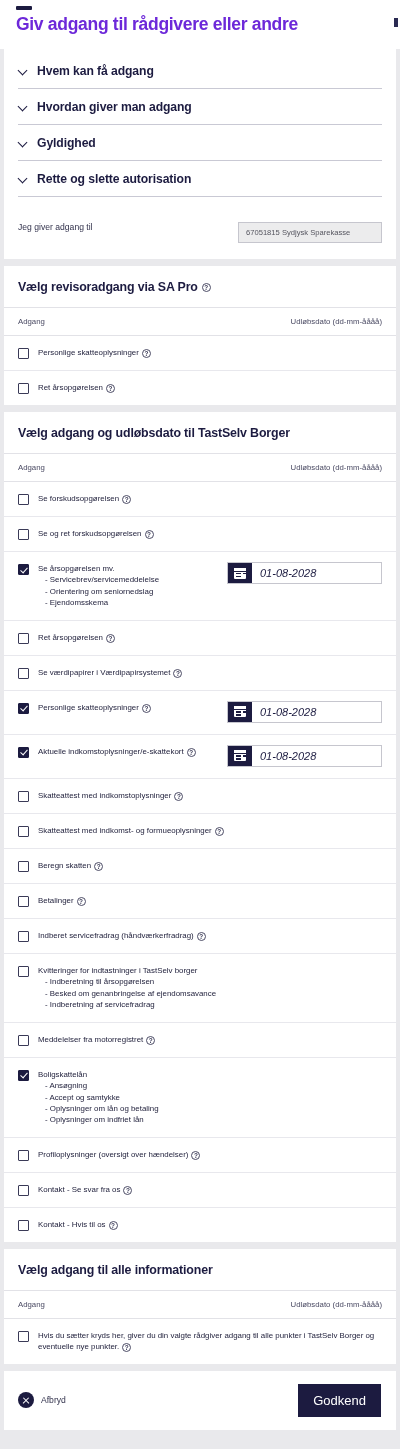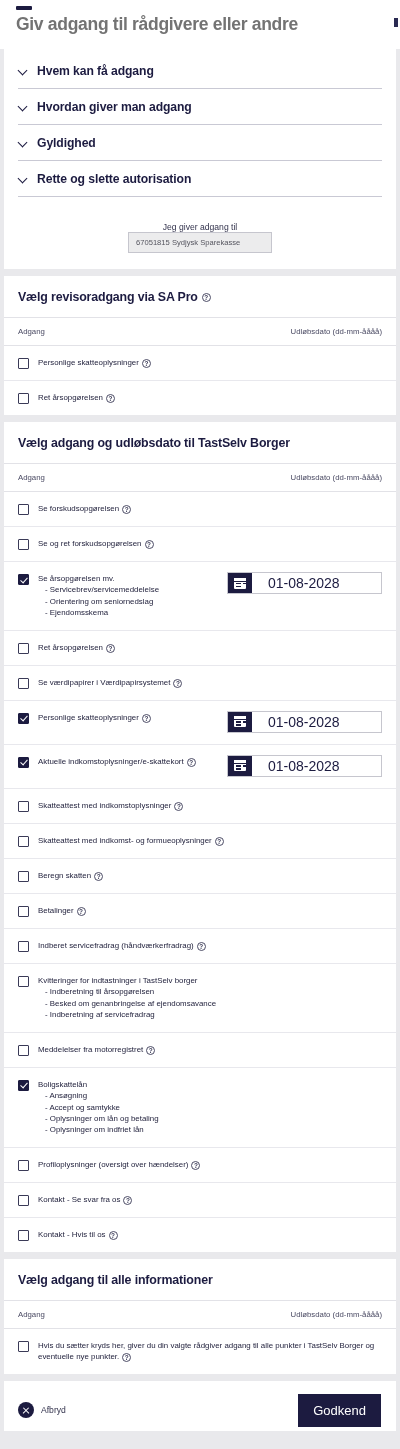--- a/index.html
+++ b/index.html
@@ -33,21 +33,21 @@
     background: #ffffff;
     margin: 0 4px 7px 4px;
   }
 
   .page-title {
     font-size: 17.5px;
     font-weight: bold;
     letter-spacing: -0.3px;
     padding: 0 16px 14px 16px;
     background: #ffffff;
-    color: #737373;
+    color: #6d28d9;
   }
 
   
   .accordion { padding: 4px 14px 12px 14px; }
   .acc-item {
     border-bottom: 1px solid #c9c9d4;
     padding: 11px 0 10px 0;
     display: flex;
     align-items: center;
     gap: 9px;
@@ -69,23 +69,21 @@
   }
   .acc-label {
     font-size: 12.2px;
     font-weight: bold;
     letter-spacing: -0.1px;
   }
 
   
   .giver-row {
     display: flex;
-    align-items: center;
     padding: 13px 14px 16px 14px;
-    flex-direction: column;
   }
   .giver-label {
     font-size: 8.6px;
     color: #33334d;
     flex: 1;
   }
   .giver-field {
     width: 144px;
     height: 21px;
     background: #ececed;
@@ -217,31 +215,32 @@
     content: "";
     position: absolute; left: 1.5px; top: 5px;
     width: 5px; height: 1.3px;
     background: #1c1b40;
     box-shadow: 0 3px 0 0 #1c1b40, 7px 0 0 0 #1c1b40;
   }
   .date-val {
     flex: 1;
     display: flex;
     align-items: center;
-    padding-left: 16px;
-    font-size: 14px;
+    padding-left: 8px;
+    font-size: 11px;
     color: #1c1b40;
+    font-style: italic;
   }
 
   
   .footer {
     display: flex;
     align-items: center;
     justify-content: space-between;
-    padding: 13px 15px 4px 14px;
+    padding: 13px 15px 13px 14px;
     background: #ffffff;
     gap: 40px;
   }
   .cancel {
     display: flex; align-items: center; gap: 7px; cursor: pointer;
   }
   .x-circle {
     width: 16px; height: 16px; border-radius: 50%;
     background: #1c1b40;
     position: relative; flex: none;

